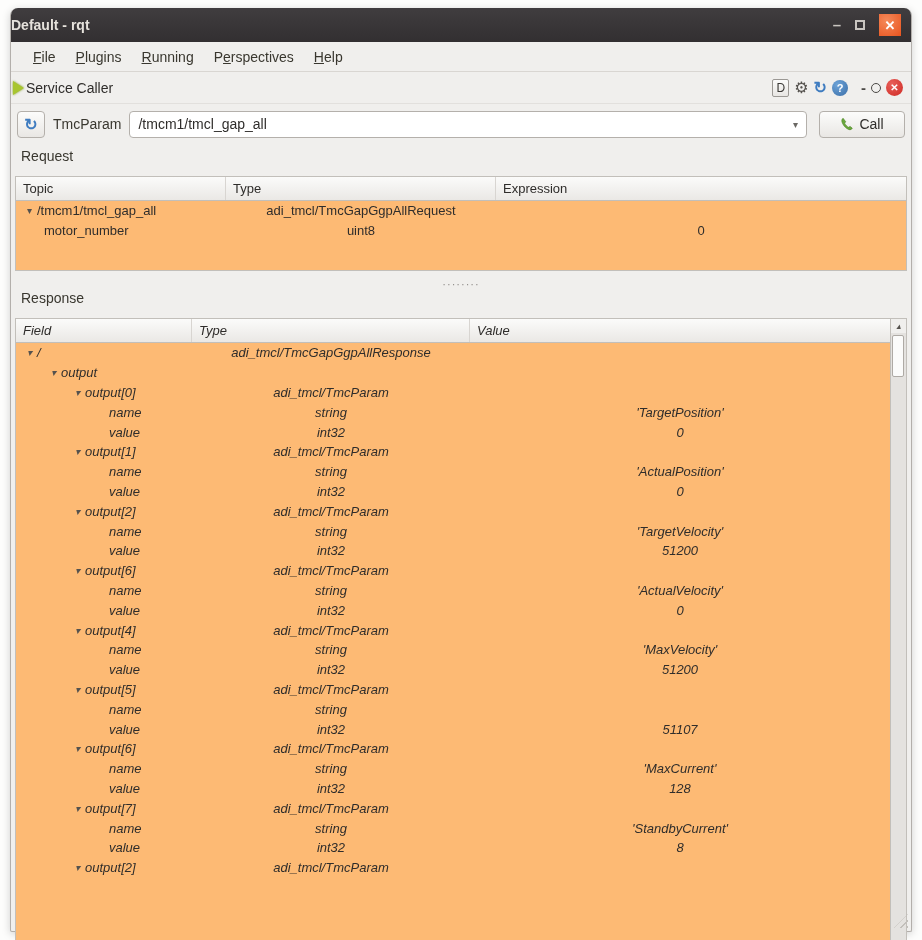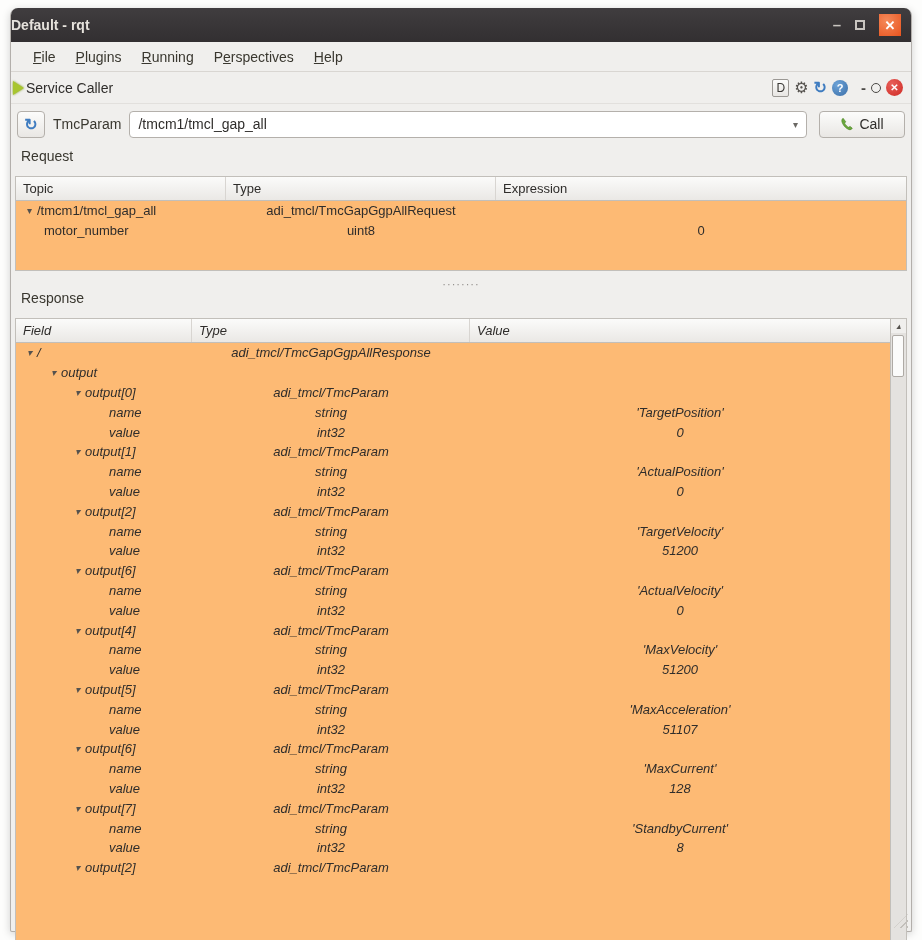--- a/index.html
+++ b/index.html
@@ -361,21 +361,20 @@
     </span>
     <span class="tcell c1">adi_tmcl/TmcParam</span>
     <span class="tcell c2"></span>
   </div>
         <div class="trow">
     <span class="tcell c0" style="padding-left: 78px;">
       <span class="arrow"></span>
       <span>name</span>
     </span>
     <span class="tcell c1">string</span>
-    <span class="tcell c2">'MaxAcceleration'</span>
   </div>
         <div class="trow">
     <span class="tcell c0" style="padding-left: 78px;">
       <span class="arrow"></span>
       <span>value</span>
     </span>
     <span class="tcell c1">int32</span>
     <span class="tcell c2">51107</span>
   </div>
         <div class="trow">

